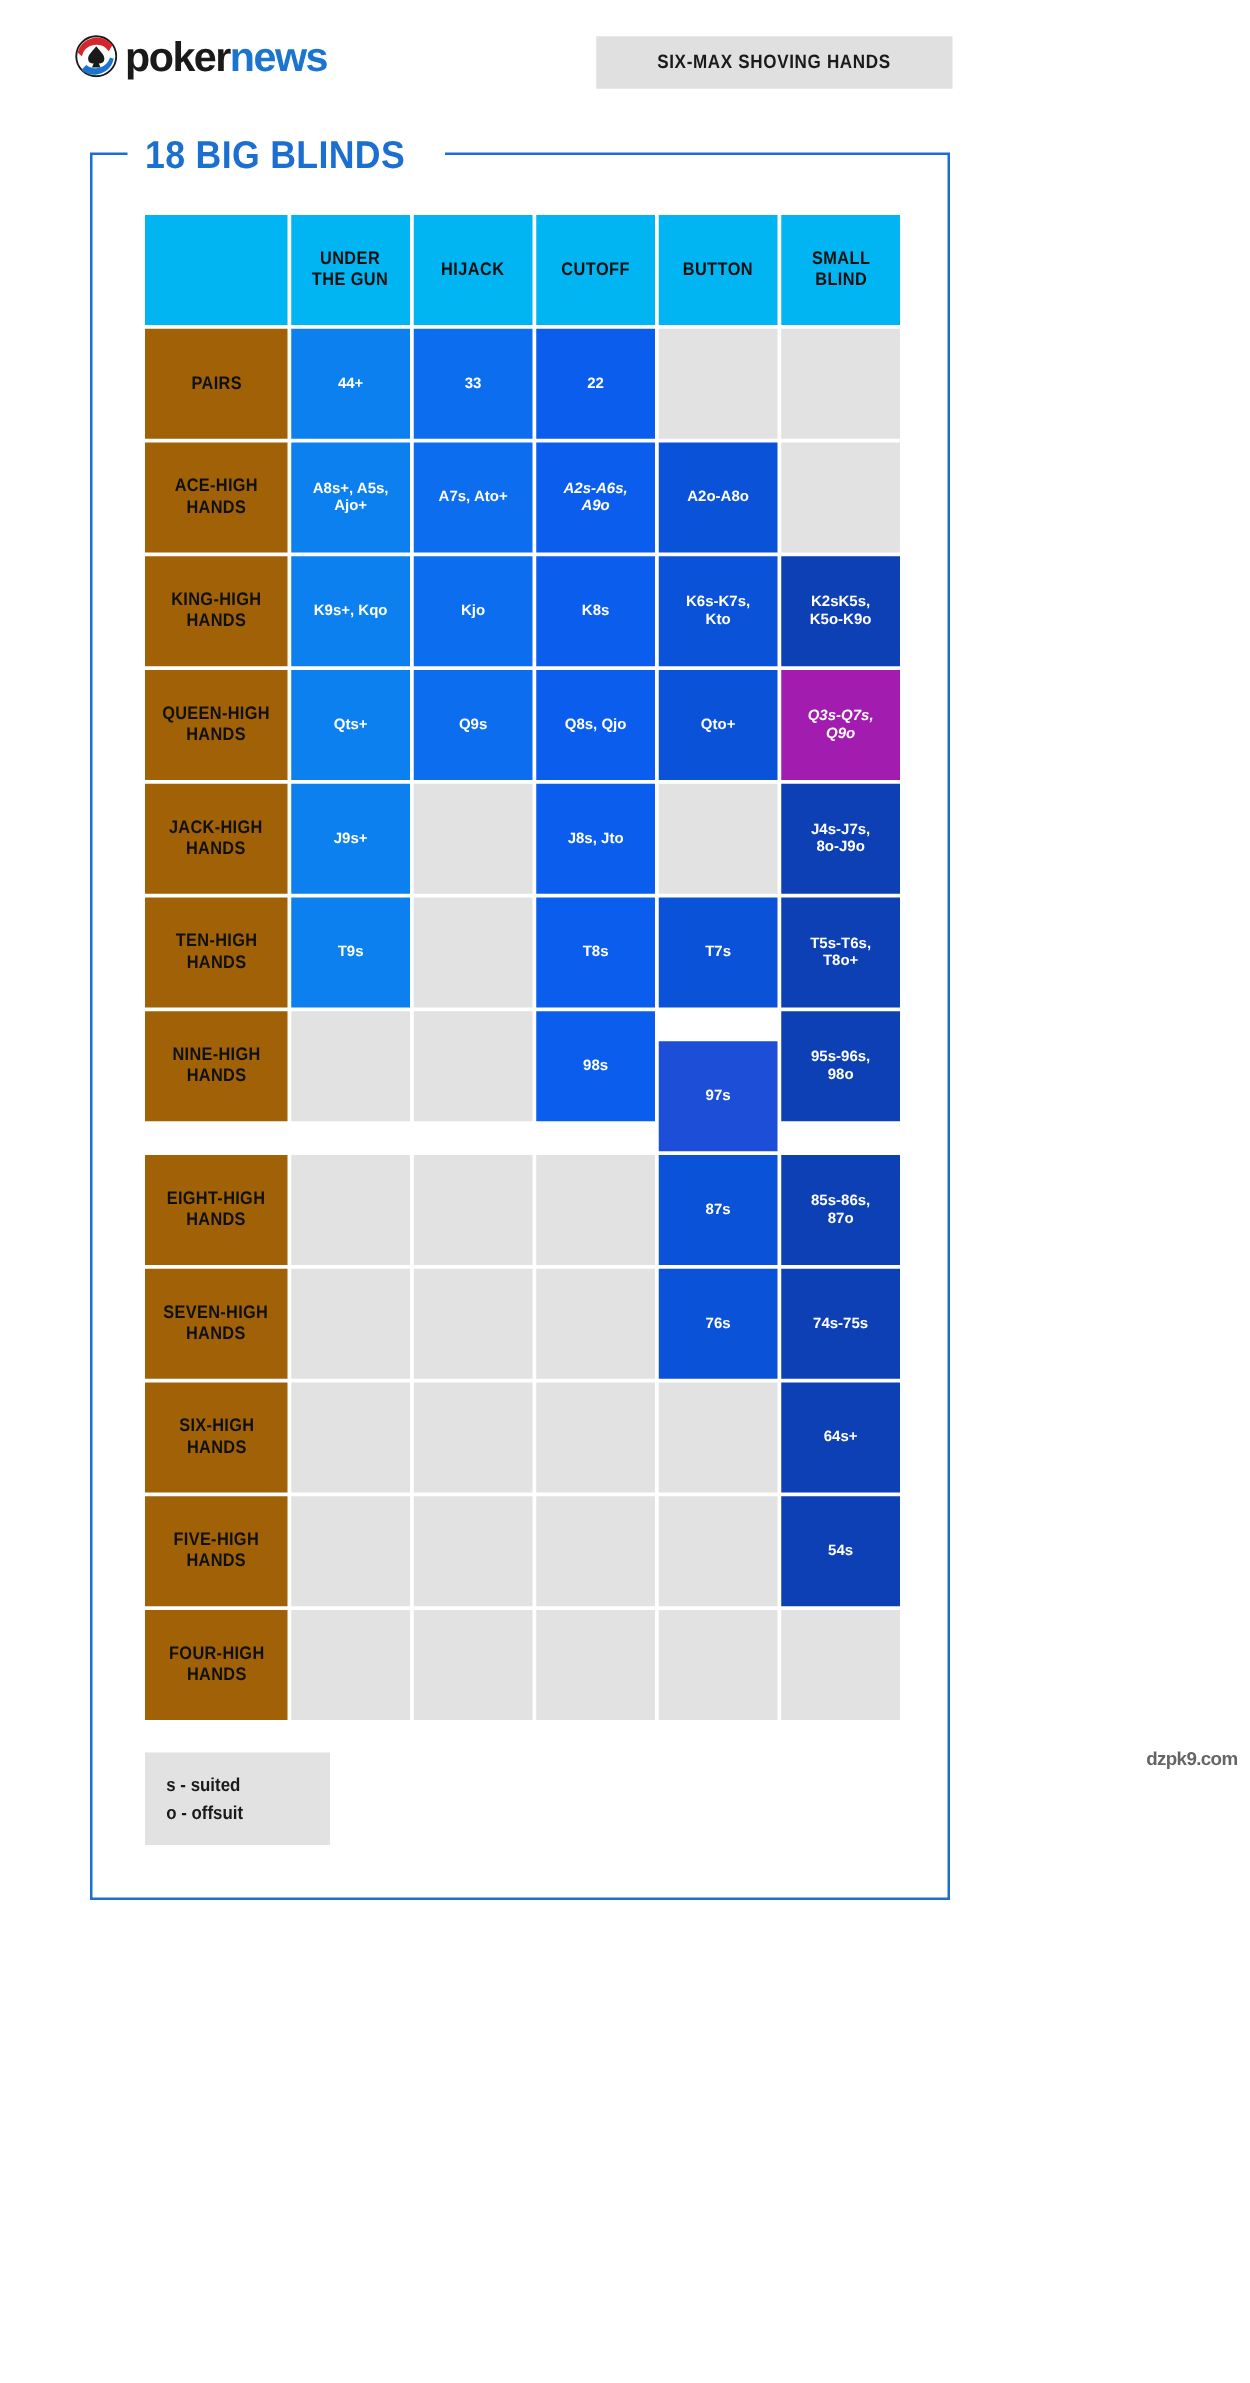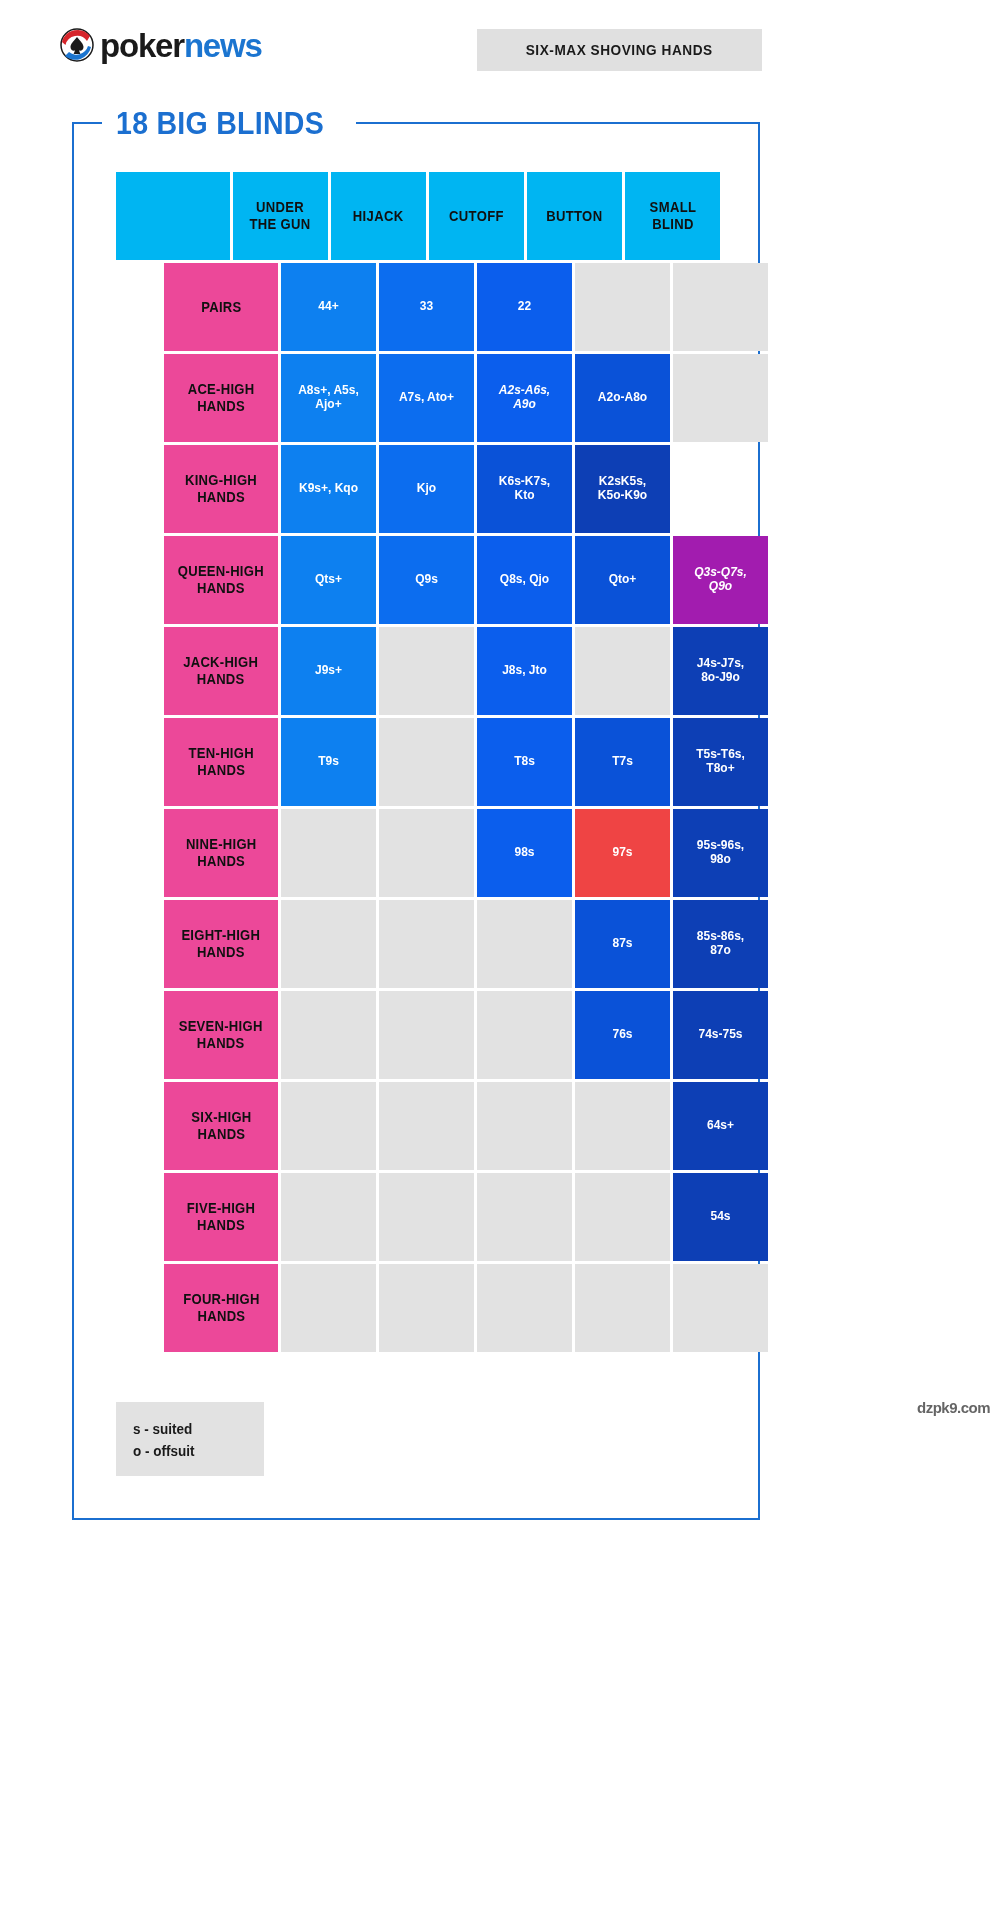--- a/index.html
+++ b/index.html
@@ -112,22 +112,21 @@
     font-weight: bold;
     color: #101010;
     letter-spacing: 0.4px;
     transform: scaleX(0.9);
     white-space: pre-line;
   }
 
   
   .body-row .cell { height: 88px; }
   .rowlabel {
-    background: #ec4899;
-    margin-left: 48px;
+    background: #a16207;
   }
   .rowlabel-text {
     font-family: "Liberation Sans Narrow", "Liberation Sans", sans-serif;
     font-size: 14.5px;
     font-weight: bold;
     color: #101010;
     letter-spacing: 0.3px;
     transform: scaleX(0.9);
     white-space: pre-line;
   }
@@ -271,20 +270,23 @@
           <div class="cell col-label rowlabel">
             <span class="rowlabel-text">KING-HIGH
 HANDS</span>
           </div>
           <div class="cell col-d" style="background: rgb(13, 128, 240);">
             <span class="val-text">K9s+, Kqo</span>
           </div>
           <div class="cell col-d" style="background: rgb(12, 109, 239);">
             <span class="val-text">Kjo</span>
           </div>
+          <div class="cell col-d" style="background: rgb(11, 94, 237);">
+            <span class="val-text">K8s</span>
+          </div>
           <div class="cell col-d" style="background: rgb(10, 82, 216);">
             <span class="val-text">K6s-K7s,
 Kto</span>
           </div>
           <div class="cell col-d" style="background: rgb(13, 63, 181);">
             <span class="val-text">K2sK5s,
 K5o-K9o</span>
           </div>
         </div>
         <div class="grid-row body-row">
@@ -360,21 +362,21 @@
           </div>
           <div class="cell col-d empty">
             <span class="val-text"></span>
           </div>
           <div class="cell col-d empty">
             <span class="val-text"></span>
           </div>
           <div class="cell col-d" style="background: rgb(11, 94, 237);">
             <span class="val-text">98s</span>
           </div>
-          <div class="cell col-d" style="background: #ef4444;">
+          <div class="cell col-d" style="background: #1d4ed8; margin-top: 24px;">
             <span class="val-text">97s</span>
           </div>
           <div class="cell col-d" style="background: rgb(13, 63, 181);">
             <span class="val-text">95s-96s,
 98o</span>
           </div>
         </div>
         <div class="grid-row body-row">
           <div class="cell col-label rowlabel">
             <span class="rowlabel-text">EIGHT-HIGH

